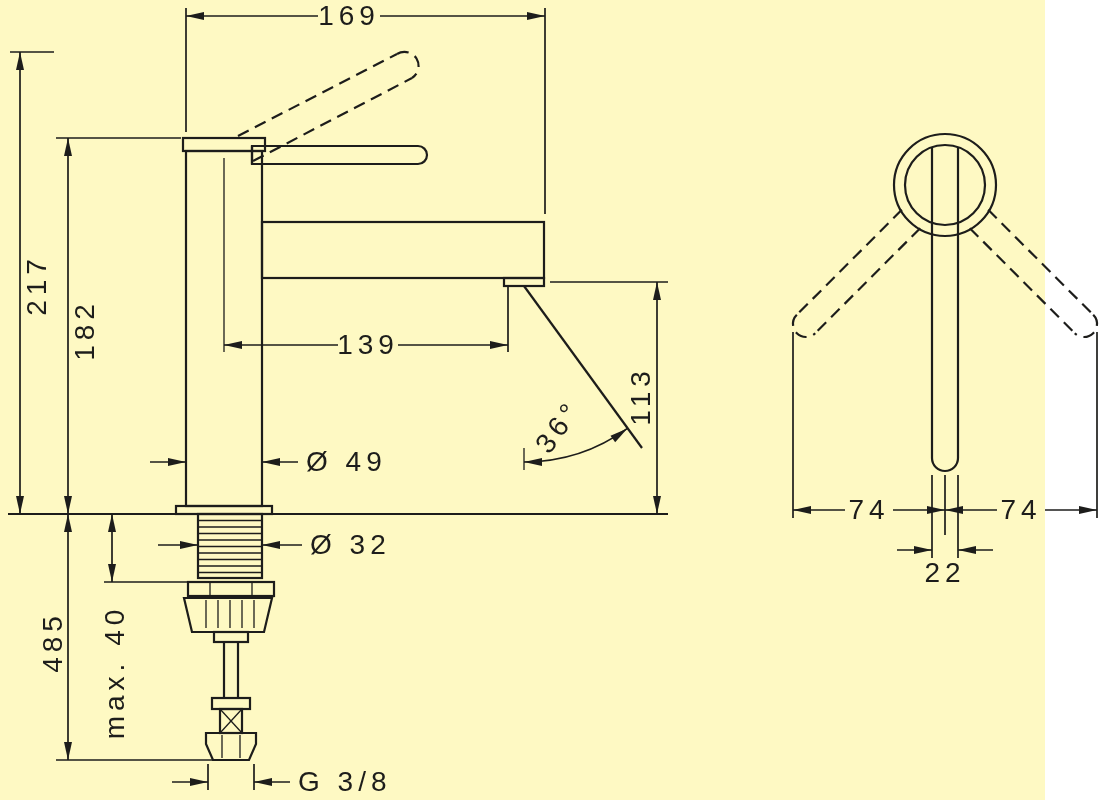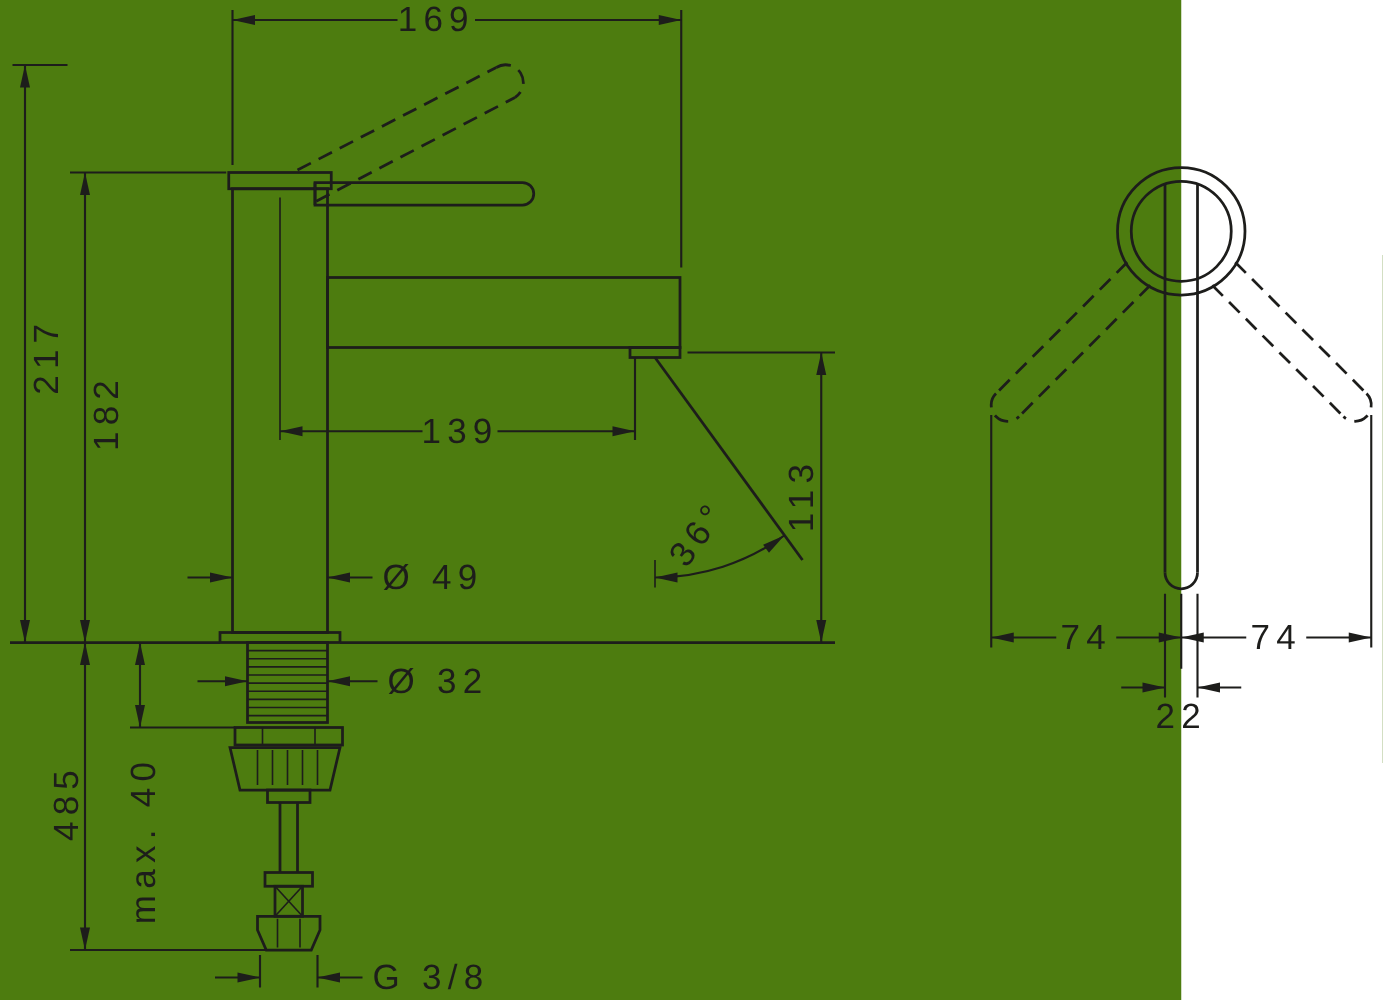--- a/index.html
+++ b/index.html
@@ -1,16 +1,16 @@
 <!DOCTYPE html>
 <html><head>
 <meta charset="utf-8">
 <style>
   html,body { margin:0; padding:0; background:#ffffff; }
-  .stage { position:relative; width:945px; height:800px; background:#4d7c0f;
+  .stage { position:relative; width:1045px; height:800px; background:#fef9c3;
            font-family:"Liberation Sans","DejaVu Sans",sans-serif; }
   svg { display:block; }
   .ol   { fill:none; stroke:#1d1d1b; stroke-width:2.2; }
   .thin { stroke-width:1.3; }
   .dim  { fill:none; stroke:#1d1d1b; stroke-width:1.7; }
   .dash { stroke-dasharray:12 7; }
   text.lbl { font-family:"Liberation Sans","DejaVu Sans",sans-serif;
              font-size:28px; fill:#1d1d1b; letter-spacing:5px; }
 </style>
 </head>

